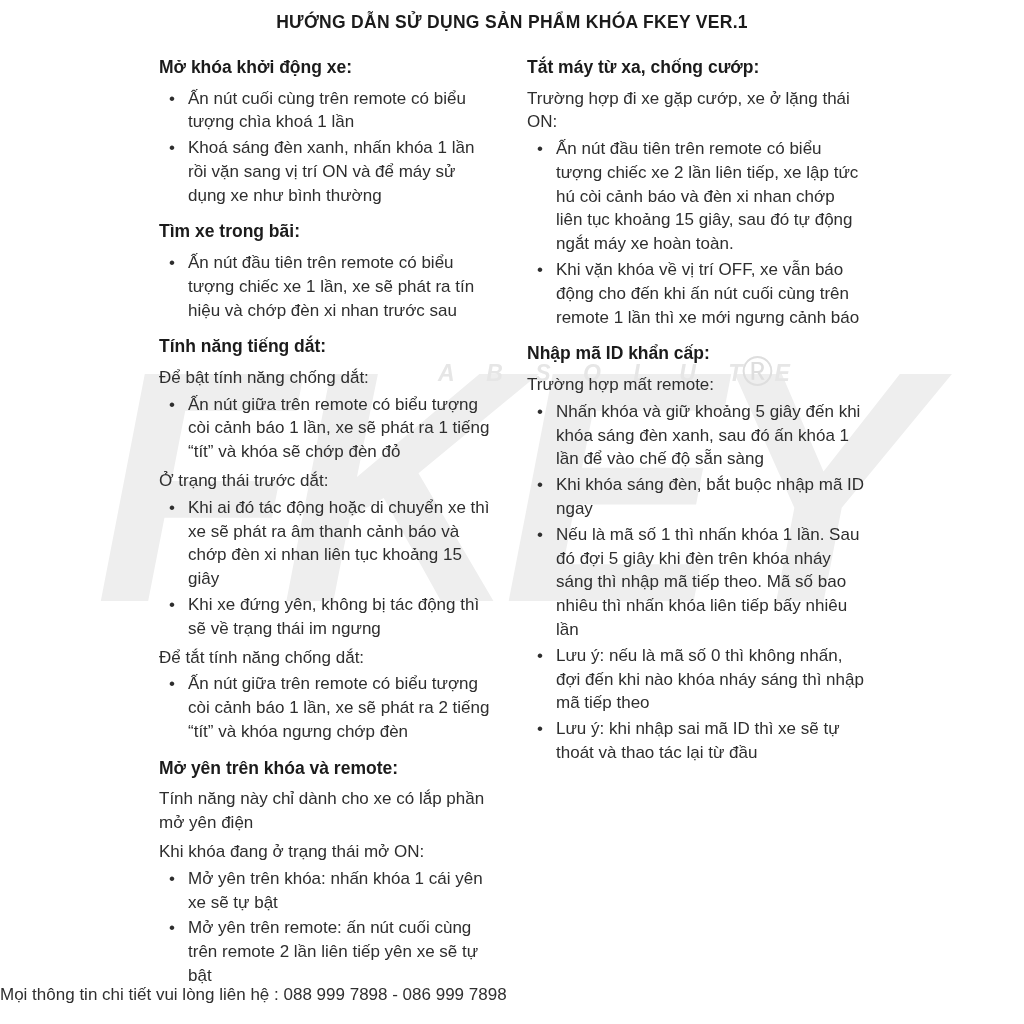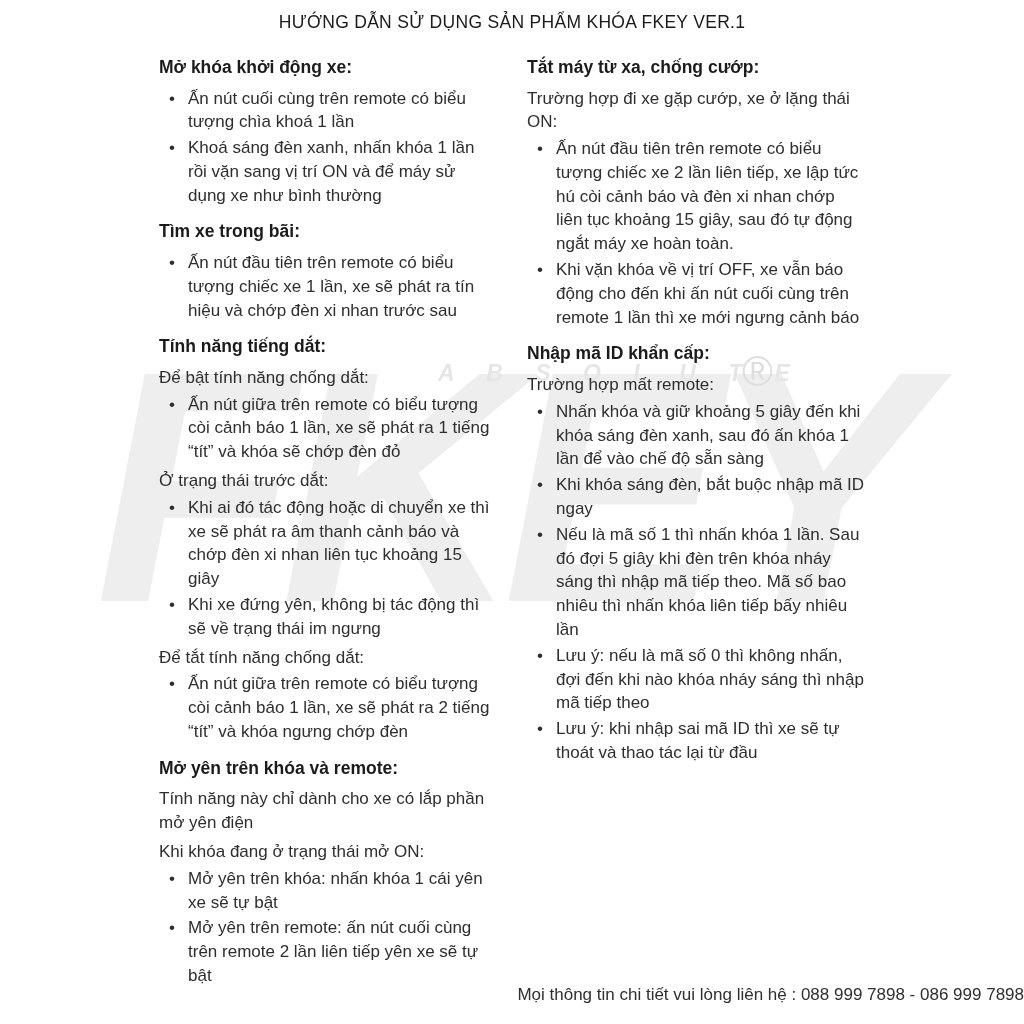--- a/index.html
+++ b/index.html
@@ -55,21 +55,21 @@
     font-weight: 400;
   }
 
   
   .content { position: relative; z-index: 1; }
   .title {
     margin: 0;
     padding-top: 12px;
     text-align: center;
     font-size: 17.5px;
-    font-weight: 400;
+    font-weight: 700;
     letter-spacing: 0.3px;
     color: #1b1b1b;
   }
   .columns {
     width: 706px;
     margin: 16px auto 0 auto;
     display: flex;
     gap: 30px;
   }
   .column {
@@ -101,21 +101,21 @@
     left: -19px;
     top: 0;
   }
 
   .footer {
     position: absolute;
     left: 0;
     right: 0;
     top: 985px;
     z-index: 1;
-    text-align: right;
+    text-align: left;
     font-size: 17px;
     color: #2f2f2f;
   }
 </style>
 </head>
 <body>
 
 <div class="page">
 
   <div class="watermark">

